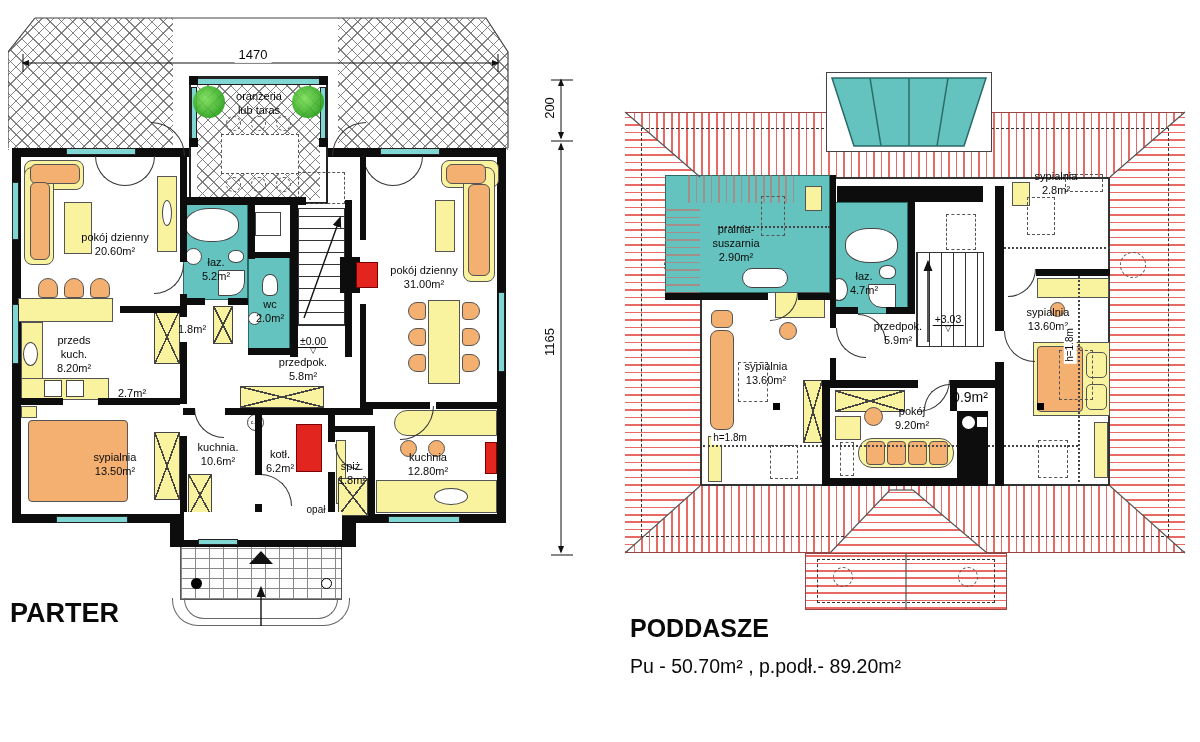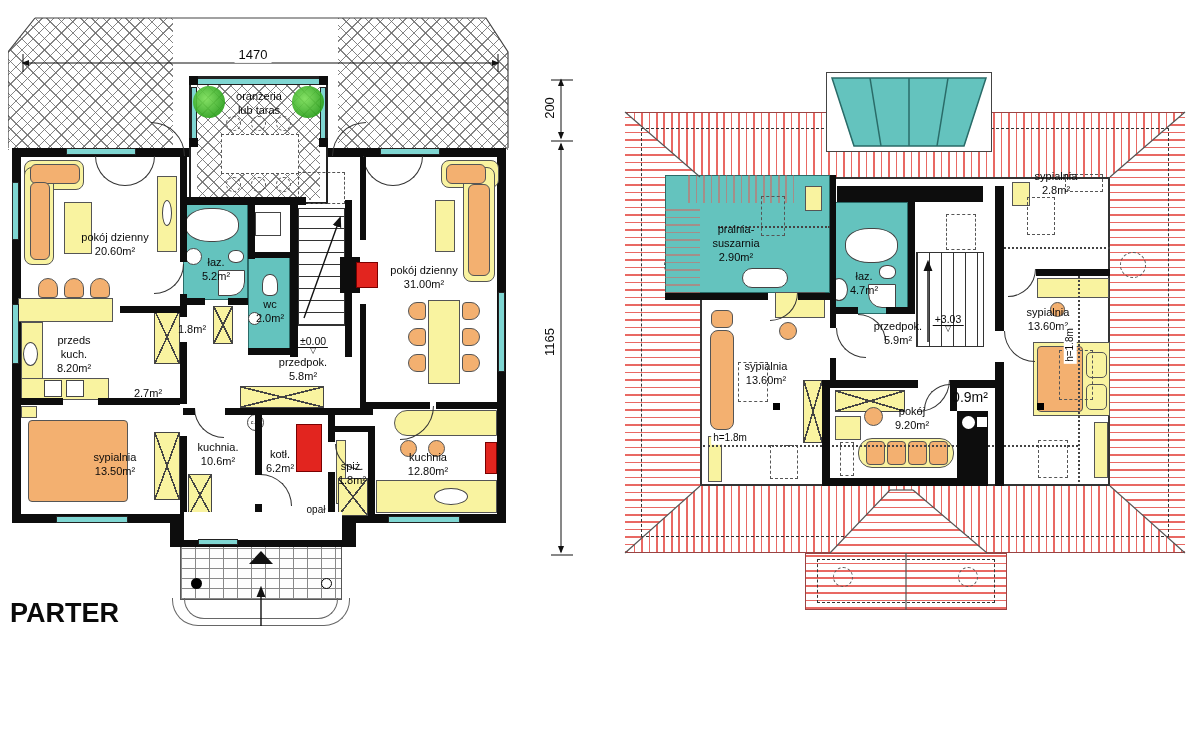--- a/index.html
+++ b/index.html
@@ -229,21 +229,21 @@
     </div>
     <div class="lbl" style="left:416px;top:266px">
       <span>pokój dzienny</span>
       <span>31.00m²</span>
     </div>
     <div class="lbl" style="left:66px;top:343px">
       <span>przeds</span>
       <span>kuch.</span>
       <span>8.20m²</span>
     </div>
-    <div class="lbl" style="left:140px;top:382px">
+    <div class="lbl" style="left:124px;top:382px">
       <span>2.7m²</span>
     </div>
     <div class="lbl" style="left:184px;top:318px">
       <span>1.8m²</span>
     </div>
     <div class="lvl" style="left:305px;top:332px">
       <span class="v">±0.00</span>
       <span class="t">▽</span>
     </div>
     <div class="lbl" style="left:295px;top:358px">
@@ -470,14 +470,16 @@
       <path d="M214,16 L368,16 L346,84 L236,84 Z" fill="none" stroke="#2a6b68" stroke-width="1.5"></path>
       <line x1="252" y1="16" x2="263" y2="84" stroke="#2a6b68" stroke-width="1.5"></line>
       <line x1="291" y1="16" x2="291" y2="84" stroke="#2a6b68" stroke-width="1.5"></line>
       <line x1="330" y1="16" x2="319" y2="84" stroke="#2a6b68" stroke-width="1.5"></line>
       <line x1="310" y1="280" x2="310" y2="200" stroke="#111" stroke-width="1.4" marker-end="url(#qa)"></line>
     </svg>
   </section>
 
   <h2 class="title" style="left:10px;top:598px;margin:0;font-size:27px">PARTER</h2>
 
+  <h2 class="title" style="left:630px;top:614px;margin:0;font-size:25px">PODDASZE</h2>
+  <div class="legline" style="left:630px;top:655px;font-size:19.5px">Pu - 50.70m² ,  p.podł.- 89.20m²</div>
 
 </div>
 
 </body></html>

